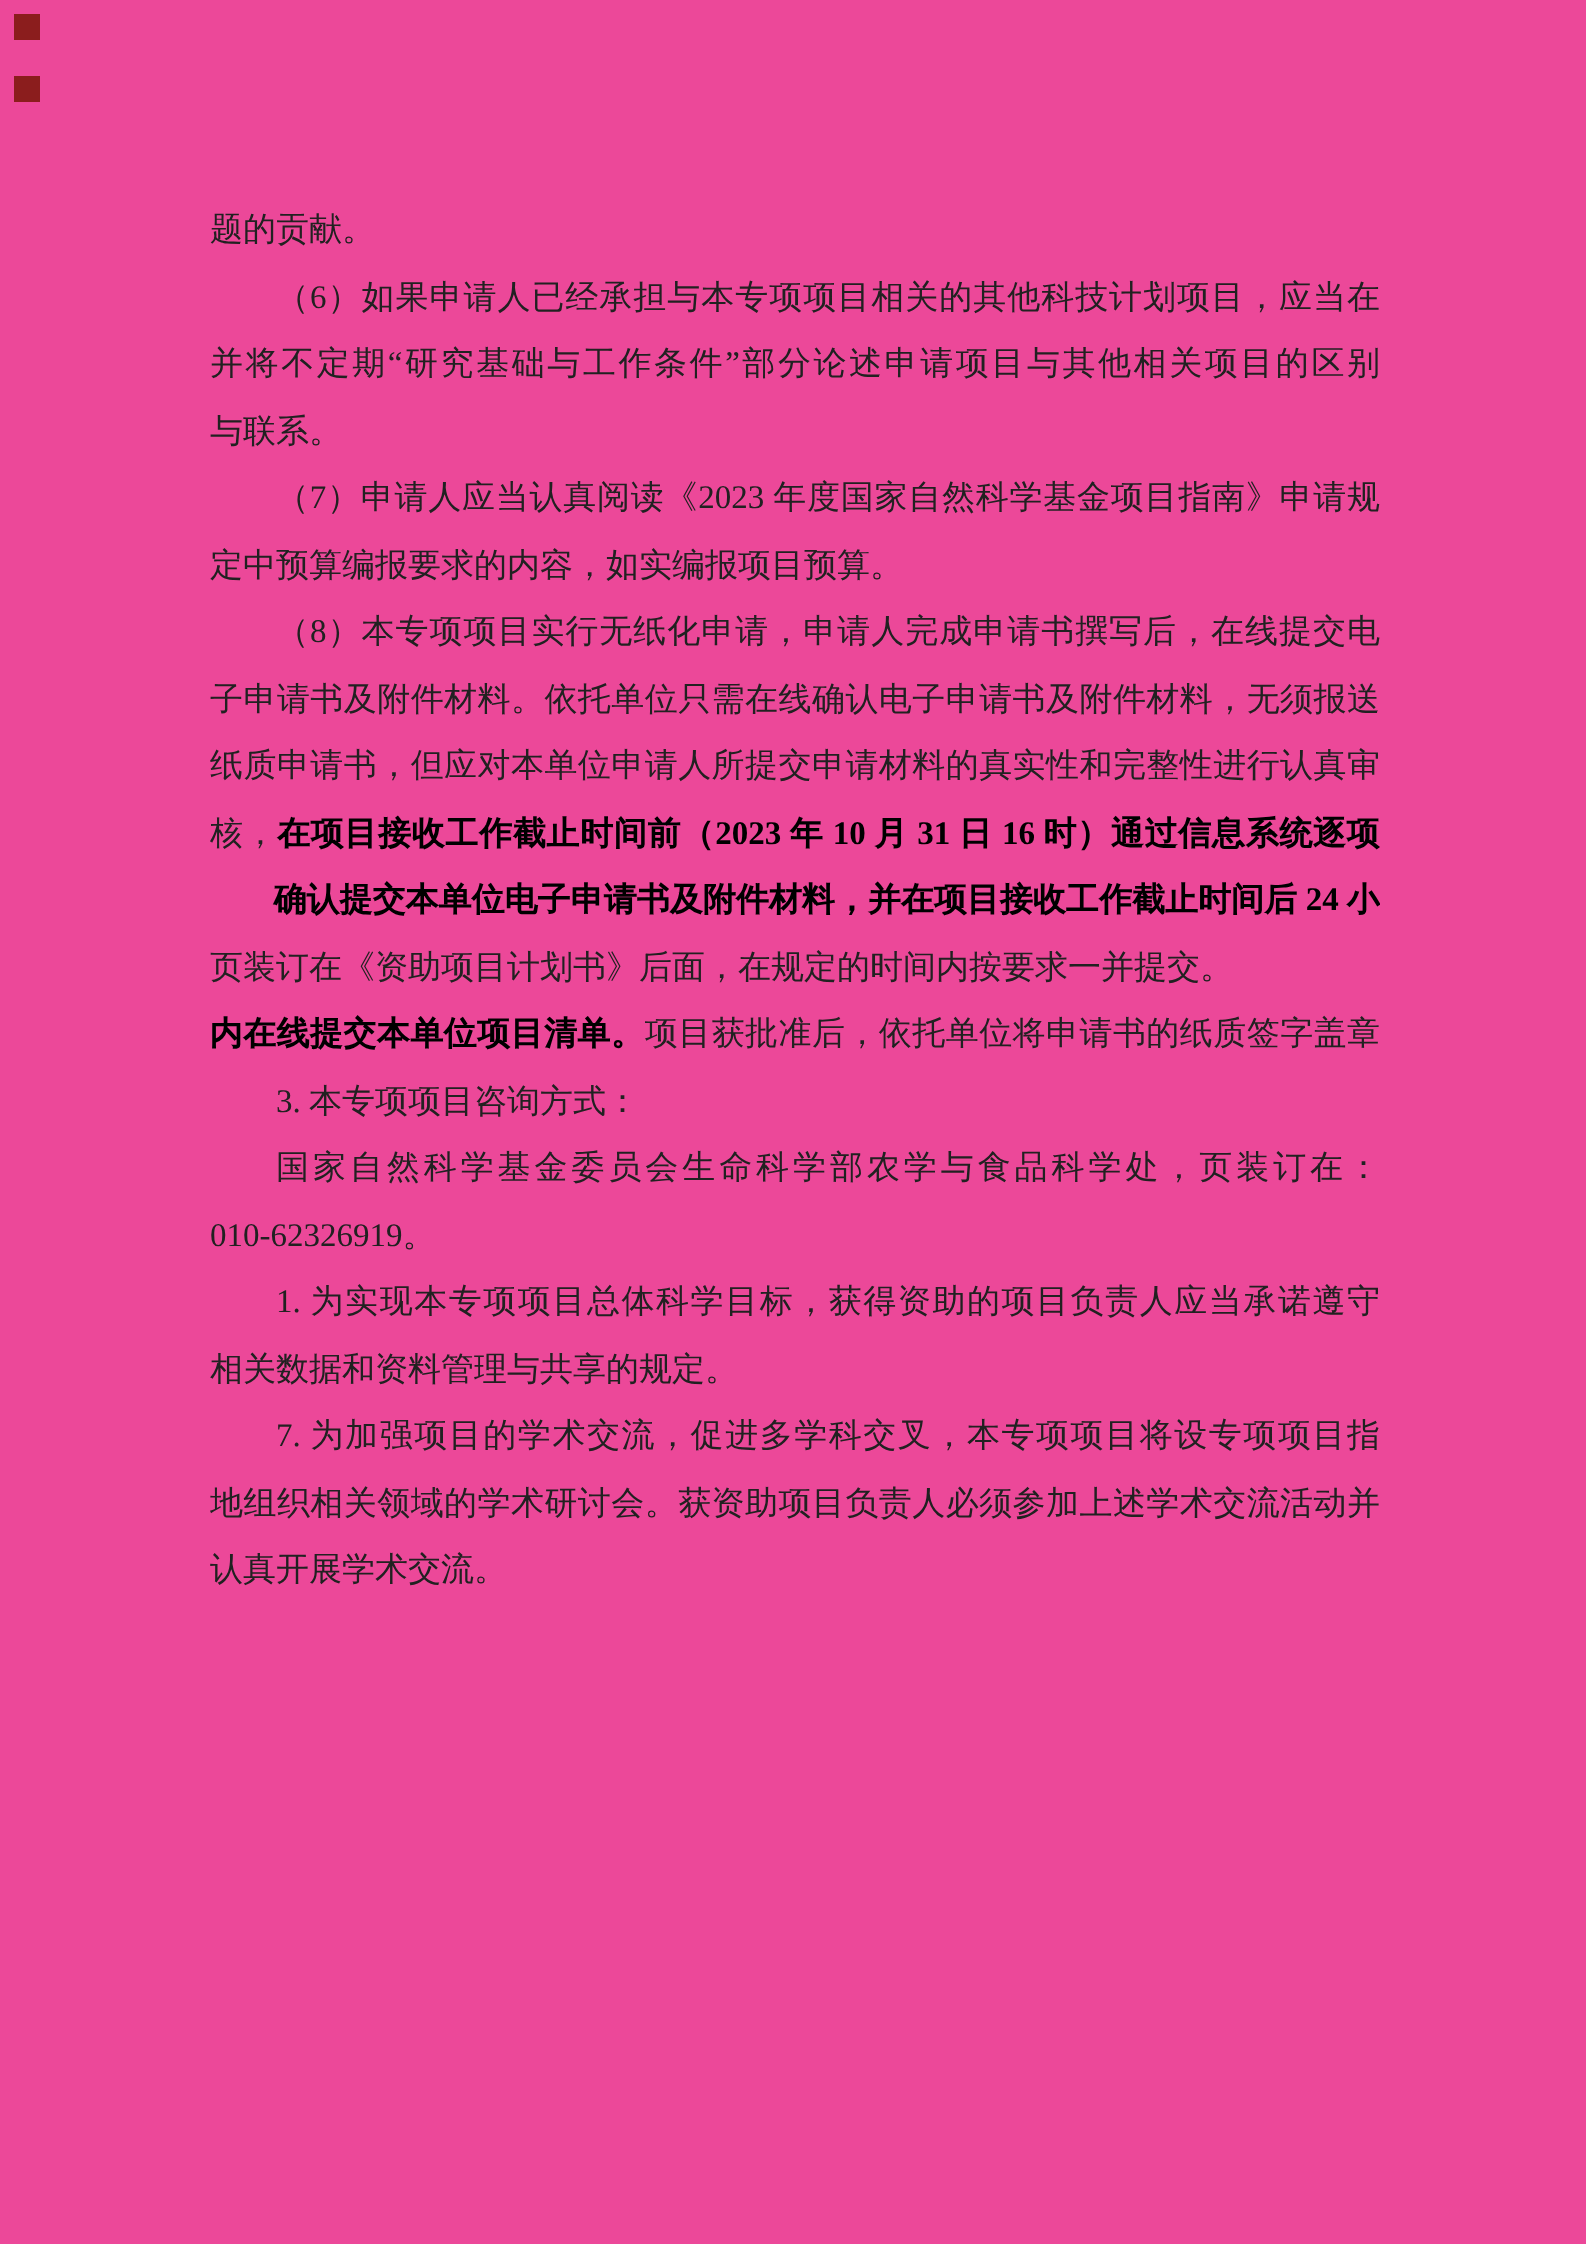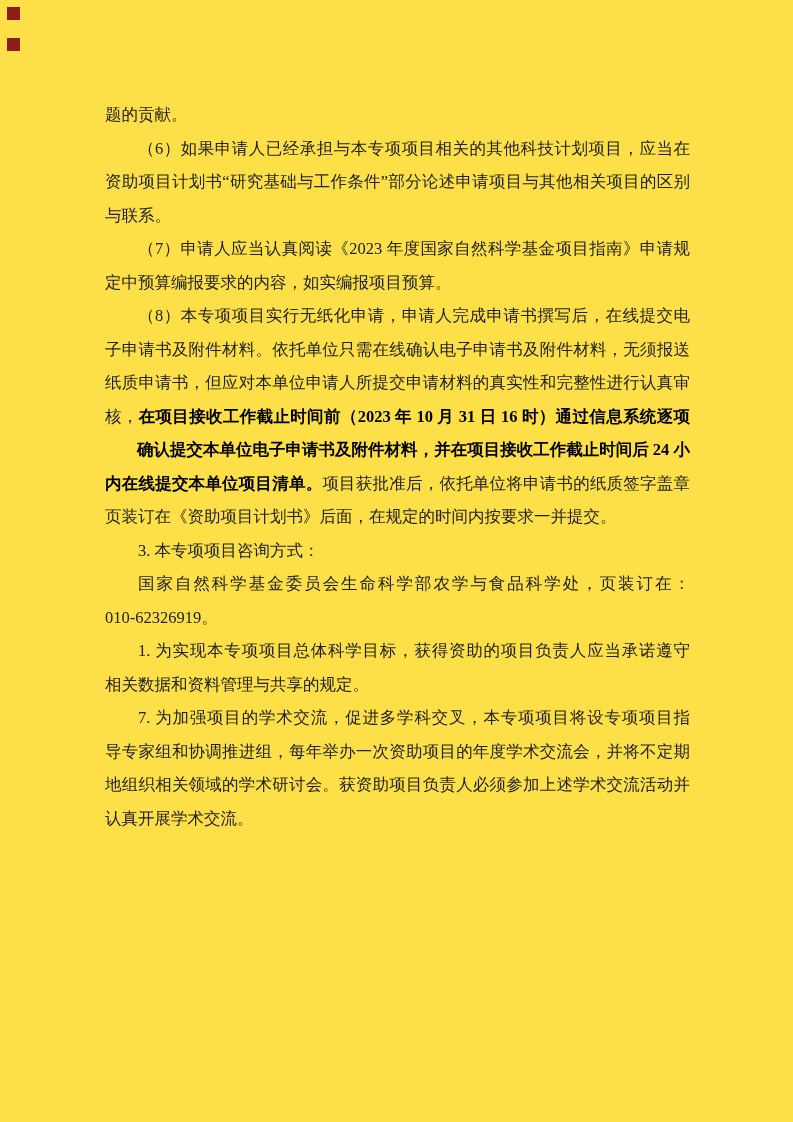--- a/index.html
+++ b/index.html
@@ -25,42 +25,41 @@
     text-align-last:justify;
     overflow:hidden;
   }
   .line.end{text-align-last:left;}
   .line.indent{padding-left:33px;}
   .seg-bold{font-weight:bold;color:#000000;}
 </style>
 </head>
 <body>
 
-<div class="page" style="background: #fde047;">
+<div class="page" style="background: #ec4899;">
   <div id="markers">
       <div class="marker" style="left: 7px; top: 7px; width: 13px; height: 13px; background: rgb(139, 29, 29);"></div>
       <div class="marker" style="left: 7px; top: 38px; width: 13px; height: 13px; background: rgb(139, 29, 29);"></div>
     </div>
   <div class="doc" id="doc" style="color: rgb(33, 33, 33);">
       <div class="line end"><span>题的贡献。</span></div>
       <div class="line indent"><span>（6）如果申请人已经承担与本专项项目相关的其他科技计划项目，应当在</span></div>
-      <div class="line"><span>资助项目计划书“研究基础与工作条件”部分论述申请项目与其他相关项目的区别</span></div>
+      <div class="line"><span>并将不定期“研究基础与工作条件”部分论述申请项目与其他相关项目的区别</span></div>
       <div class="line end"><span>与联系。</span></div>
       <div class="line indent"><span>（7）申请人应当认真阅读《2023 年度国家自然科学基金项目指南》申请规</span></div>
       <div class="line end"><span>定中预算编报要求的内容，如实编报项目预算。</span></div>
       <div class="line indent"><span>（8）本专项项目实行无纸化申请，申请人完成申请书撰写后，在线提交电</span></div>
       <div class="line"><span>子申请书及附件材料。依托单位只需在线确认电子申请书及附件材料，无须报送</span></div>
       <div class="line"><span>纸质申请书，但应对本单位申请人所提交申请材料的真实性和完整性进行认真审</span></div>
       <div class="line"><span>核，</span><span class="seg-bold" style="color: rgb(0, 0, 0);">在项目接收工作截止时间前（2023 年 10 月 31 日 16 时）通过信息系统逐项</span></div>
       <div class="line"><span class="seg-bold" style="color: rgb(0, 0, 0); margin-left: 32px;">确认提交本单位电子申请书及附件材料，并在项目接收工作截止时间后 24 小时</span></div>
+      <div class="line end"><span>页装订在《资助项目计划书》后面，在规定的时间内按要求一并提交。</span></div>
       <div class="line"><span class="seg-bold" style="color: rgb(0, 0, 0);">内在线提交本单位项目清单。</span><span>项目获批准后，依托单位将申请书的纸质签字盖章</span></div>
-      <div class="line end"><span>页装订在《资助项目计划书》后面，在规定的时间内按要求一并提交。</span></div>
       <div class="line indent end"><span>3. 本专项项目咨询方式：</span></div>
       <div class="line indent"><span>国家自然科学基金委员会生命科学部农学与食品科学处，页装订在：</span></div>
       <div class="line end"><span>010-62326919。</span></div>
       <div class="line indent"><span>1. 为实现本专项项目总体科学目标，获得资助的项目负责人应当承诺遵守</span></div>
       <div class="line end"><span>相关数据和资料管理与共享的规定。</span></div>
       <div class="line indent"><span>7. 为加强项目的学术交流，促进多学科交叉，本专项项目将设专项项目指</span></div>
-      <div class="line"><span>导专家组和协调推进组，每年举办一次资助项目的年度学术交流会，并将不定期</span></div>
       <div class="line"><span>地组织相关领域的学术研讨会。获资助项目负责人必须参加上述学术交流活动并</span></div>
       <div class="line end"><span>认真开展学术交流。</span></div>
     </div>
 </div>
 
 </body></html>

